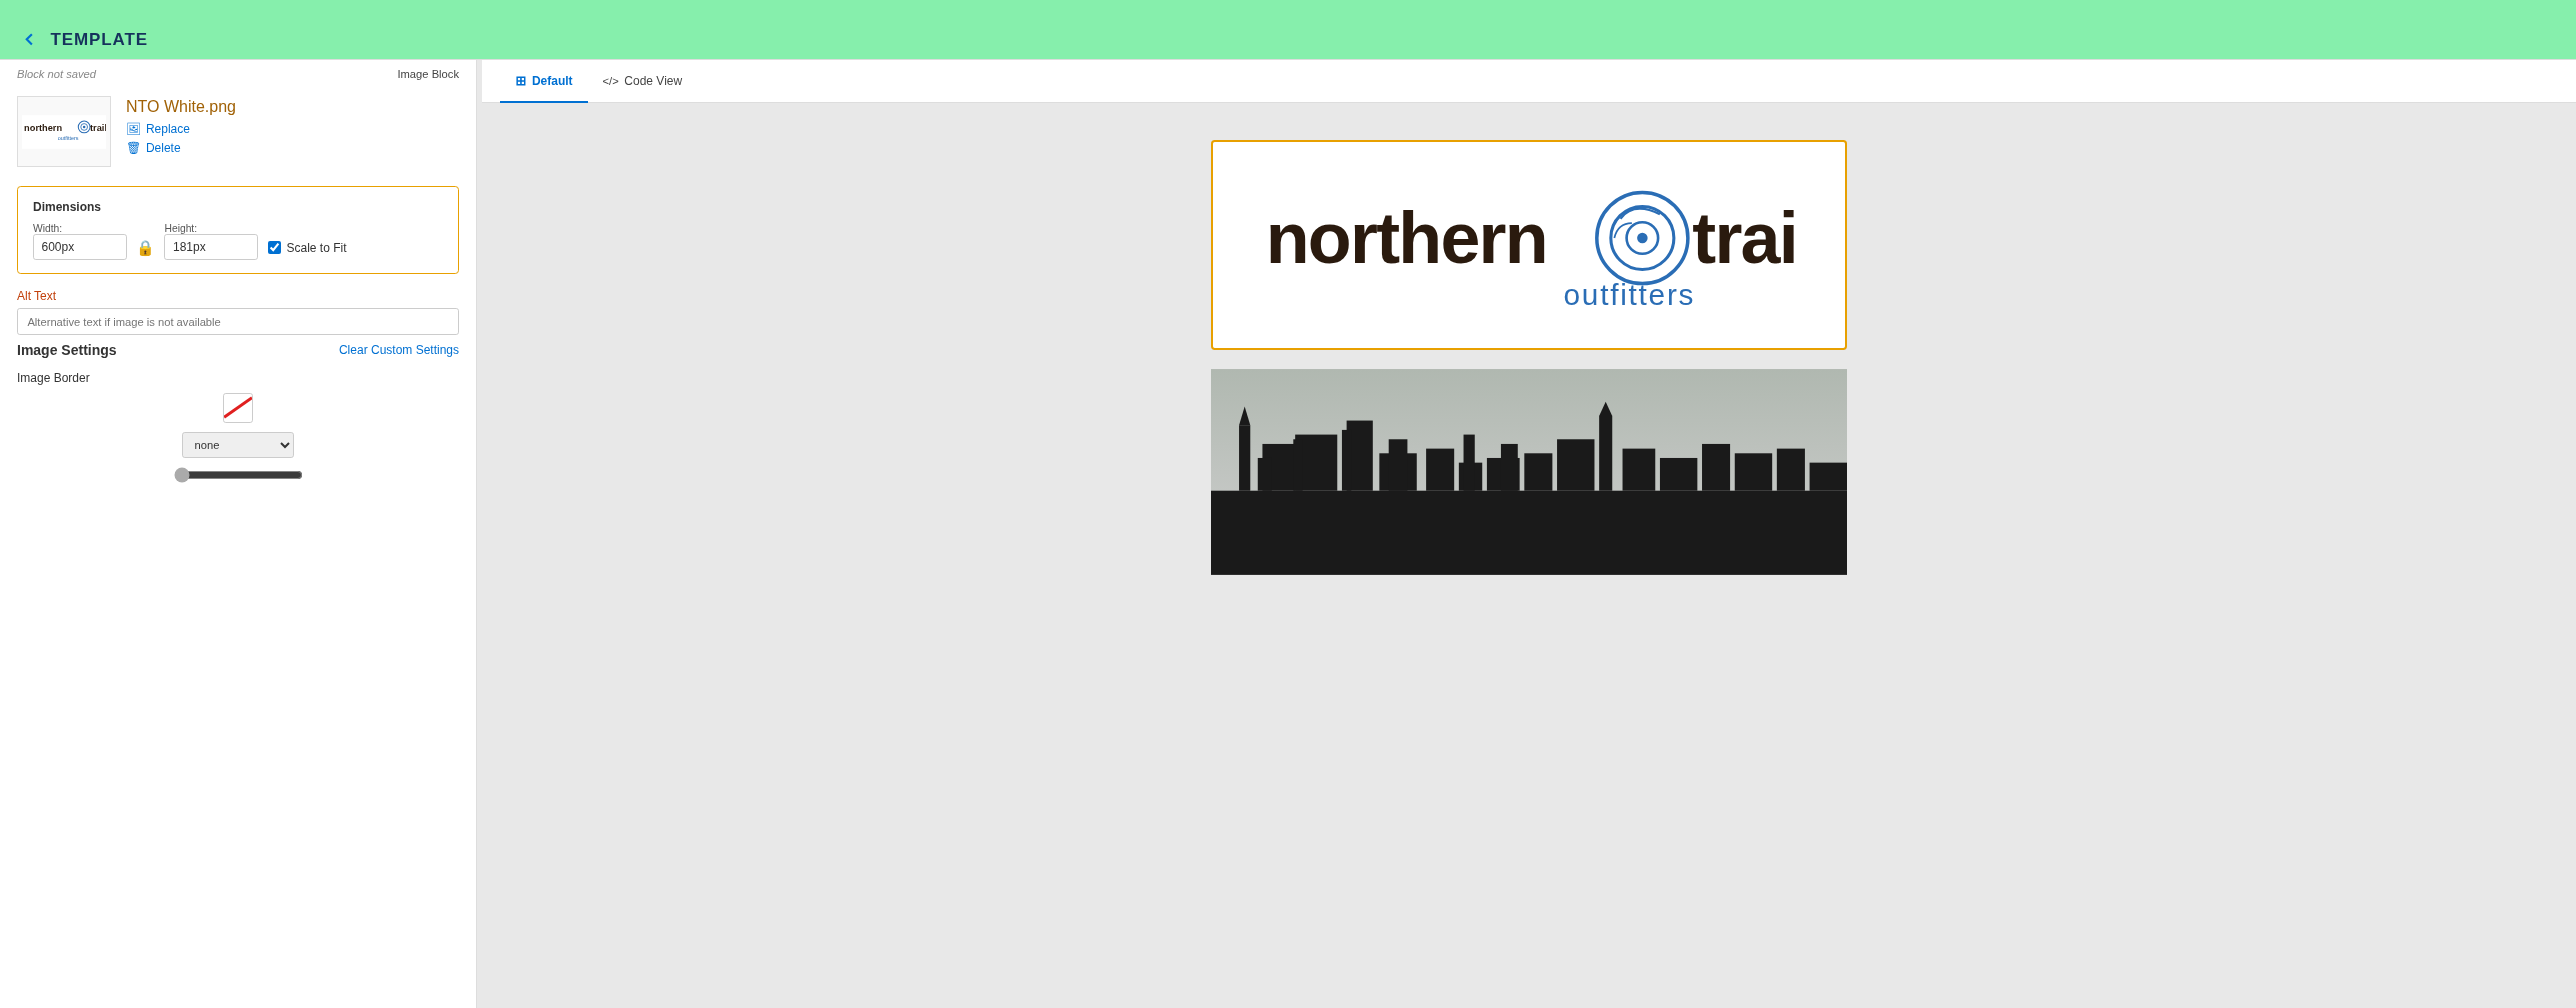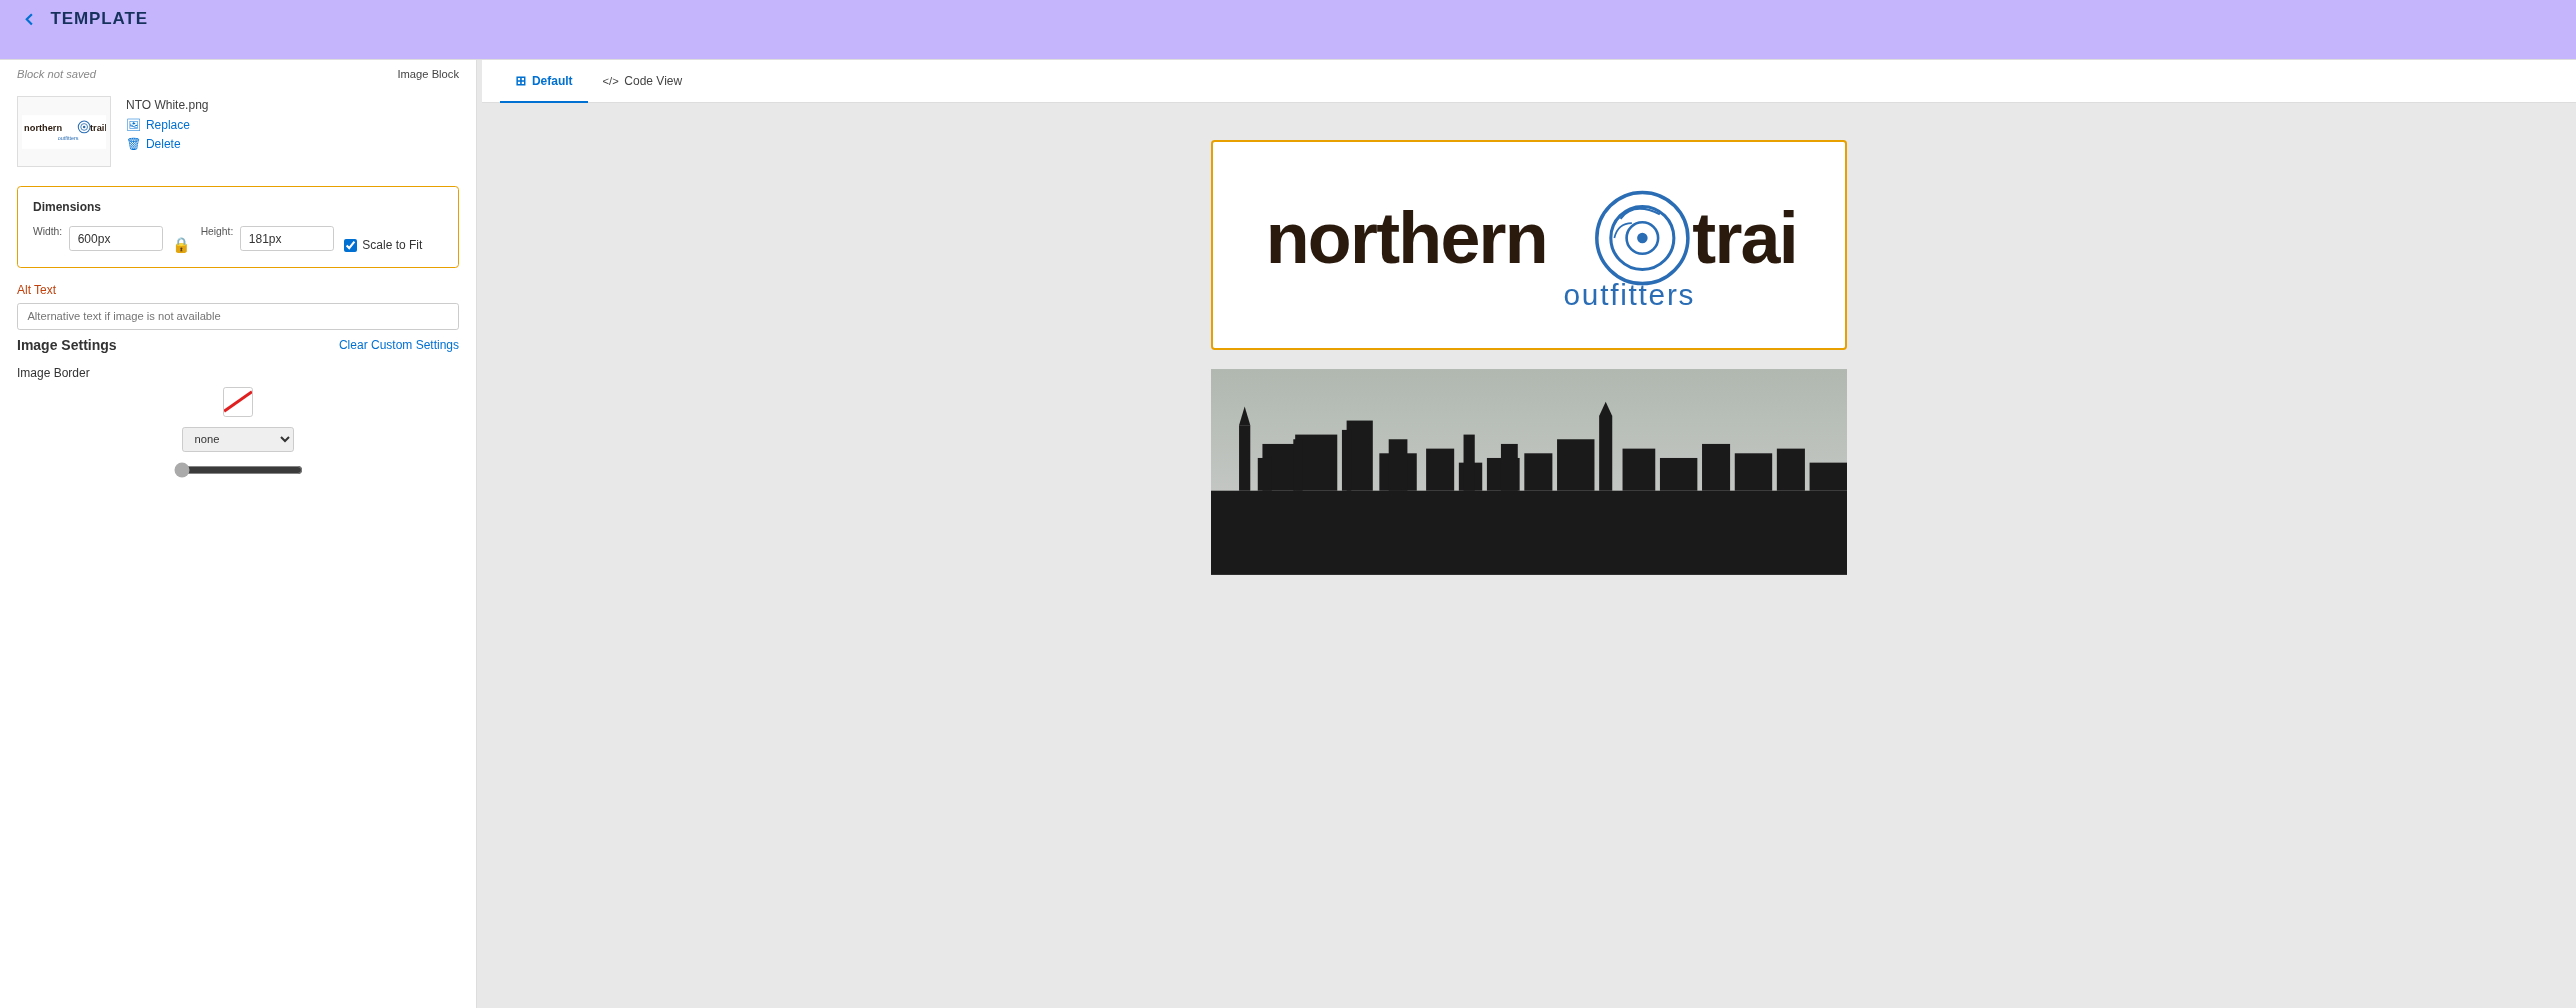--- a/index.html
+++ b/index.html
@@ -8,22 +8,22 @@
       background: #f3f3f3;
       font-size: 12px;
       color: #333;
       height: 1008px;
       overflow: hidden;
     }
 
     
     .top-bar {
       display: flex;
-      align-items: flex-start;
-      background: #c4b5fd;
+      align-items: flex-end;
+      background: #86efac;
       border-bottom: 0.9px solid #ddd;
       padding: 9.4px 18.7px;
       height: 60px;
     }
     .back-btn {
       display: flex;
       align-items: center;
       color: #0070d2;
       font-size: 20.6px;
       cursor: pointer;
@@ -120,22 +120,22 @@
       width: 84px;
       height: 56px;
     }
     .image-info {
       display: flex;
       flex-direction: column;
       gap: 5.6px;
       padding-top: 1.9px;
     }
     .image-name {
-      font-size: 12px;
-      color: #404040;
+      font-size: 16px;
+      color: #a16207;
       font-weight: 400;
     }
     .image-action {
       display: flex;
       align-items: center;
       gap: 4.7px;
       color: #0070d2;
       cursor: pointer;
       font-size: 12px;
     }
@@ -153,22 +153,22 @@
       margin-bottom: 9.4px;
       color: #333;
     }
     .dim-row {
       display: flex;
       align-items: center;
       gap: 9.4px;
     }
     .dim-field {
       display: flex;
-      flex-direction: row;
-      gap: 7px;
+      flex-direction: column;
+      gap: 0;
       justify-content: space-between;
     }
     .dim-field label {
       font-size: 10.3px;
       color: #555;
     }
     .dim-field input {
       border: 0.9px solid #ccc;
       border-radius: 2.8px;
       padding: 4.7px 7.5px;

